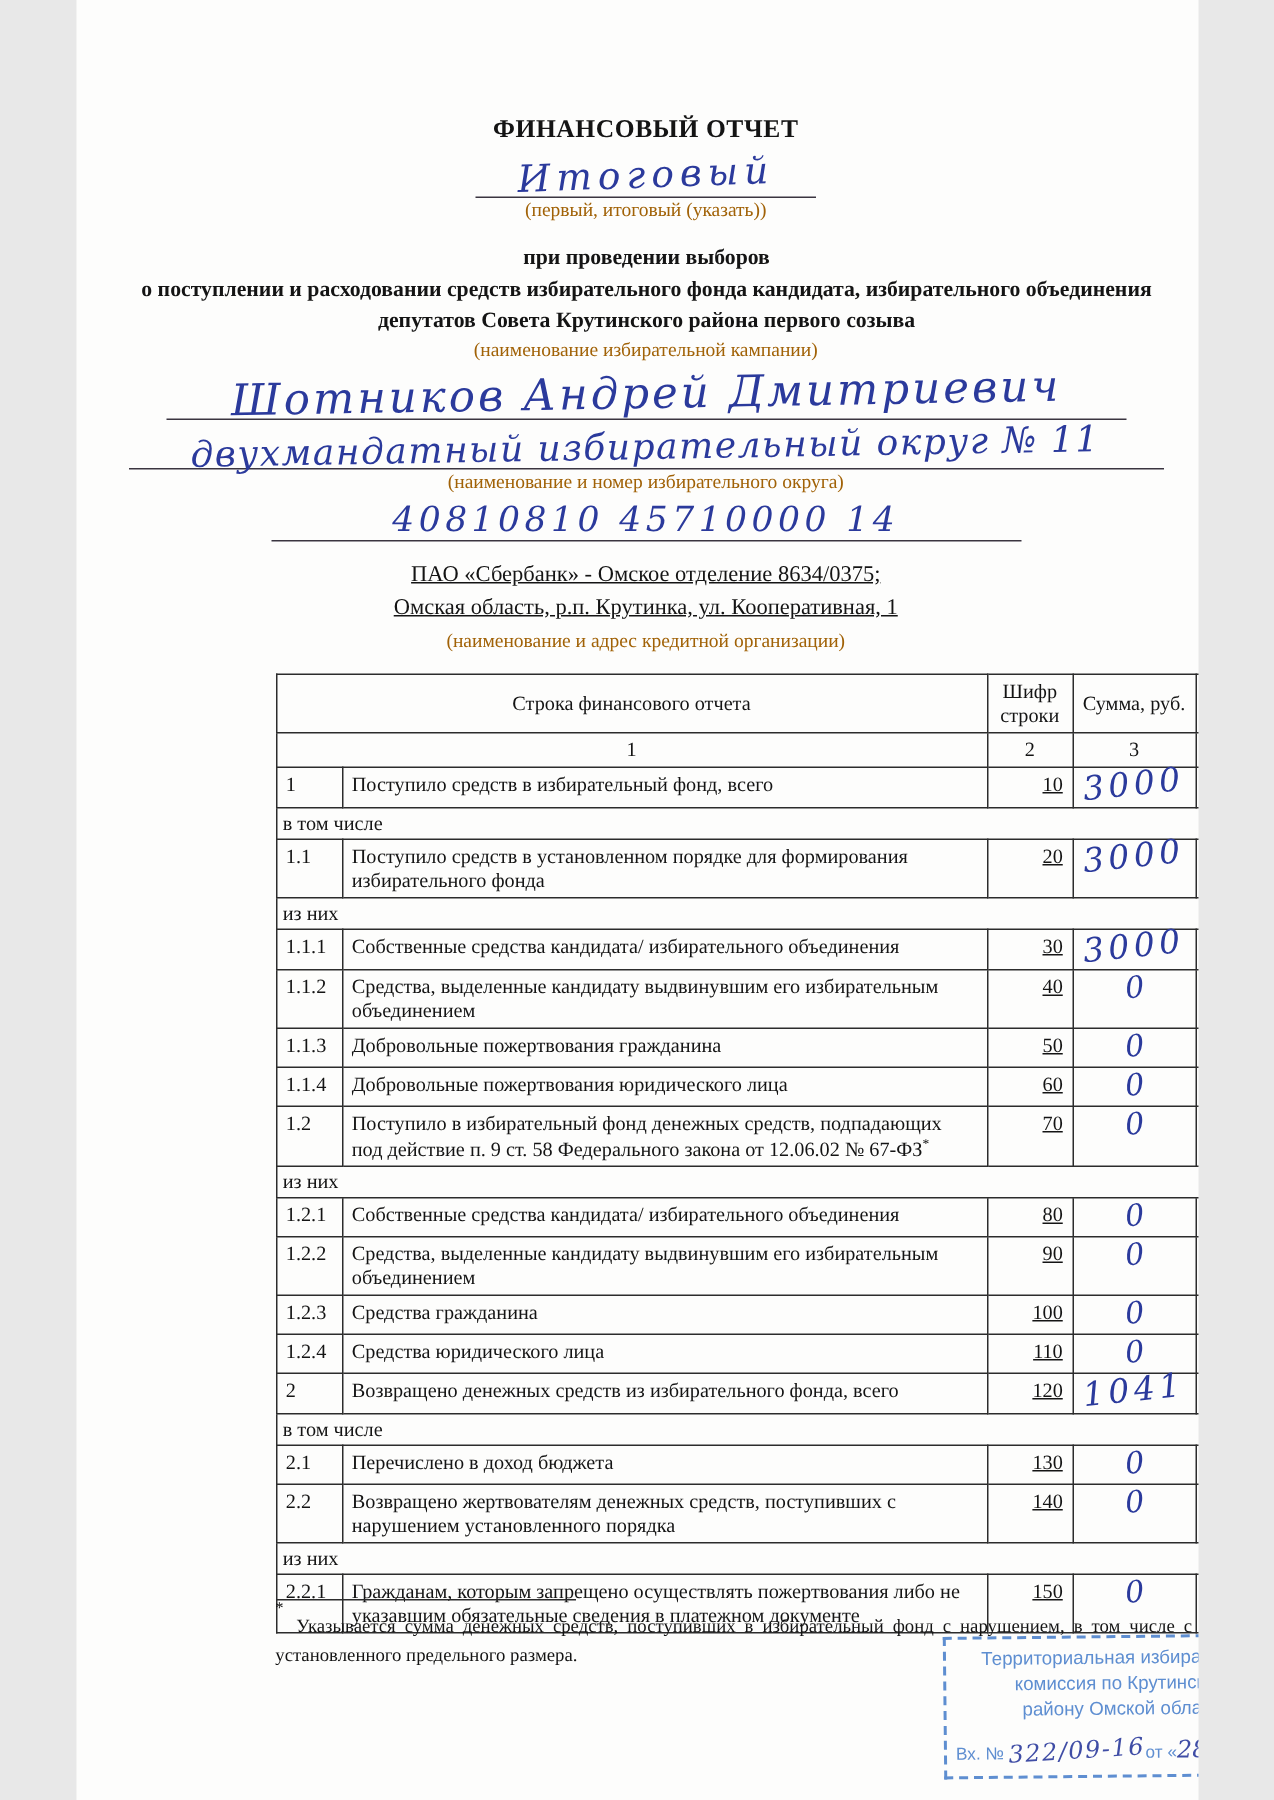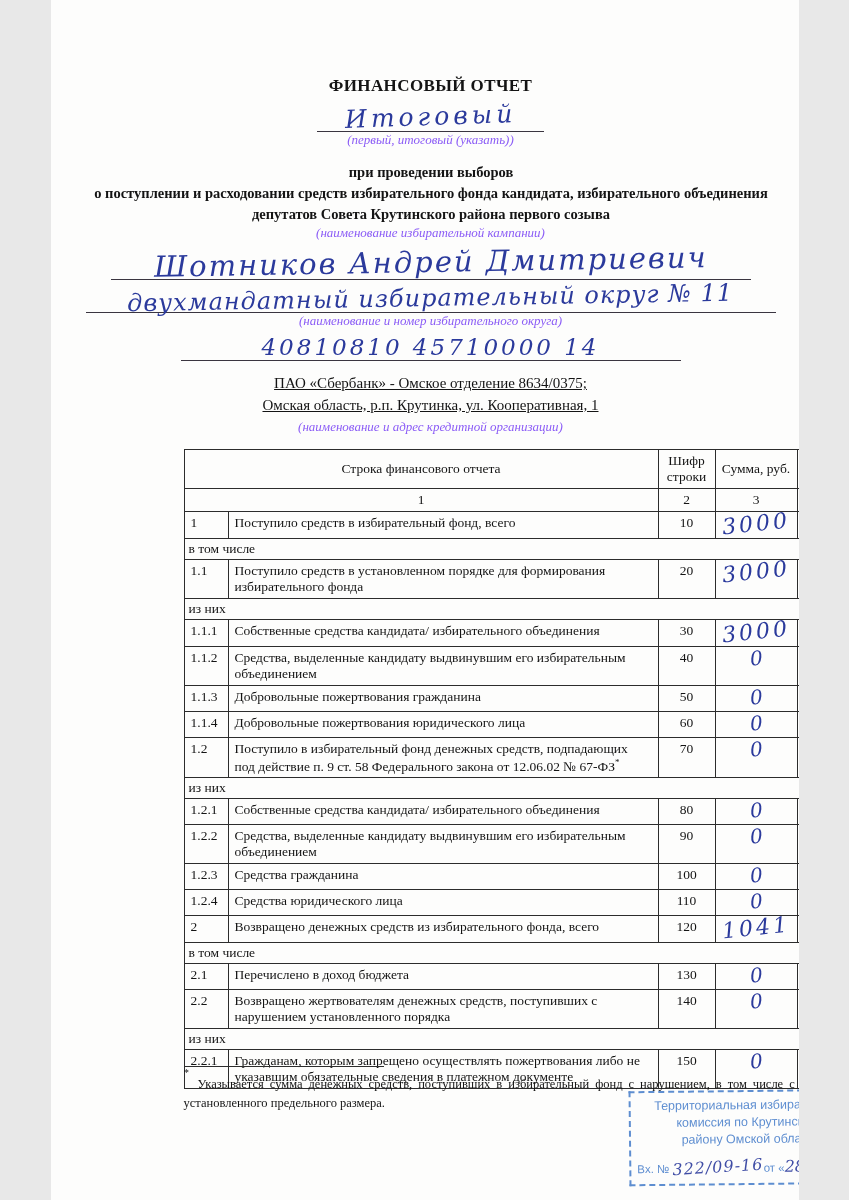--- a/index.html
+++ b/index.html
@@ -6,41 +6,41 @@
   html,body{margin:0;padding:0;background:#e8e8e8;}
   .page{
     position:relative; width:748px; height:1200px; margin:0 auto;
     background:#fdfdfc; overflow:hidden;
     font-family:"Liberation Serif", serif; color:#141414;
   }
   .header{width:760px; margin:0 auto; padding-top:76px; text-align:center;}
   .title{font-size:17px; font-weight:bold; letter-spacing:.4px;}
   .hw{font-family:"DejaVu Serif", serif; font-style:italic; color:var(--ink);}
   .fill{display:inline-block; border-bottom:1.6px solid var(--line); text-align:center;}
-  .hint{font-size:13px; color:#8b5cf6;font-style:italic;}
+  .hint{font-size:13px; color:#a16207;}
   .report-type-wrap{margin-top:6px;}
   .report-type{font-size:25px; letter-spacing:4px; transform:rotate(-2deg); display:inline-block; padding:0 28px 0 28px;}
   .subtitle{font-weight:bold; font-size:14.5px; line-height:1.45; margin-top:14px; width:849px; margin-left:-44px;}
   .hw-name{font-size:29px; letter-spacing:2px; transform:rotate(-1deg); display:inline-block;}
   .hw-district{font-size:24px; letter-spacing:1px; transform:rotate(-1deg); display:inline-block;}
   .hw-account{font-size:23px; letter-spacing:3px; display:inline-block;}
   .bank{font-size:15px; text-decoration:underline; line-height:1.45; margin-top:12px;}
   .bank-hint{margin-top:2px;}
 
   table.report{
     width:687px; margin:14px 0 0 133px; border-collapse:collapse; table-layout:fixed;
     font-size:13.5px;
   }
   table.report th, table.report td{
     border:1px solid #2c2c2c; padding:3px 6px; vertical-align:top;
   }
   table.report thead th{font-weight:normal; text-align:center; vertical-align:middle;}
   .num-row td{text-align:center; padding:1px;}
   td.cell-num{text-align:left; padding-left:4px;}
-  td.cell-code{text-align:center;}
+  td.cell-code{text-align:right;text-decoration:underline;}
   td.cell-amount{text-align:center; position:relative; overflow:visible;}
   tr.section-row td{border-left:1px solid #2c2c2c; border-right:6px solid #c2410c; padding:2px 6px 2px 4px; font-size:13.5px;}
   .amt{display:inline-block; font-family:"DejaVu Serif", serif; font-style:italic; color:var(--ink);
        font-size:20px; line-height:1; transform:rotate(-6deg); margin-top:-2px;}
   .amt-big{font-size:22px; letter-spacing:3px;}
   sup.fnmark{font-size:9px;}
 
   .footnote{position:absolute; left:133px; top:1066px; width:692px; font-size:12.5px; line-height:1.5; text-align:justify;}
   .footnote .sepline{display:block; width:200px; border-top:1.5px solid #2c2c2c; margin-bottom:2px;}
   .footnote .mark{display:block; font-size:11px; line-height:6px;}

